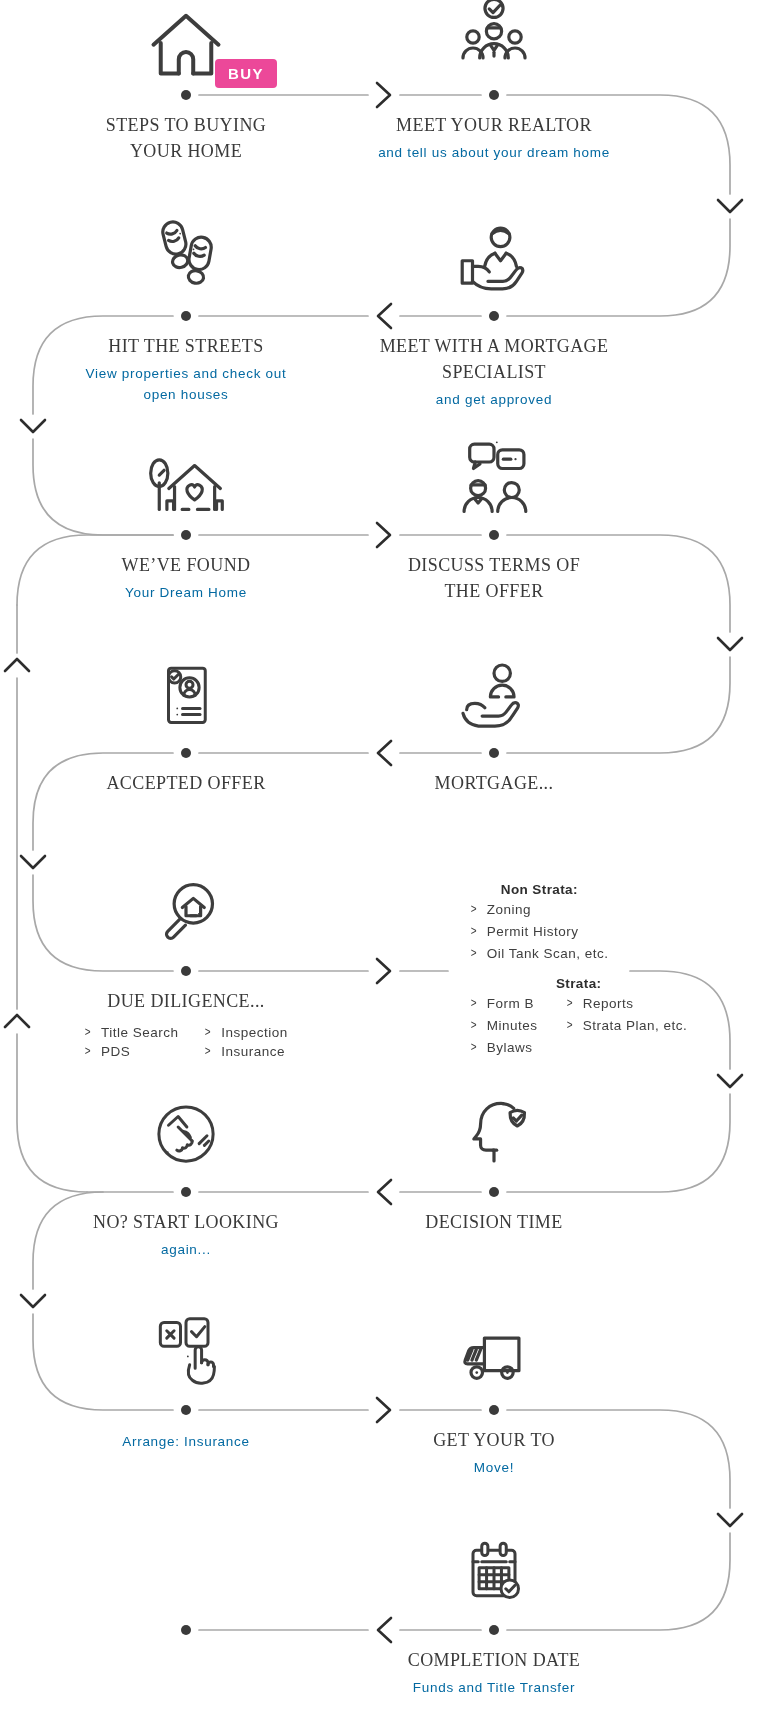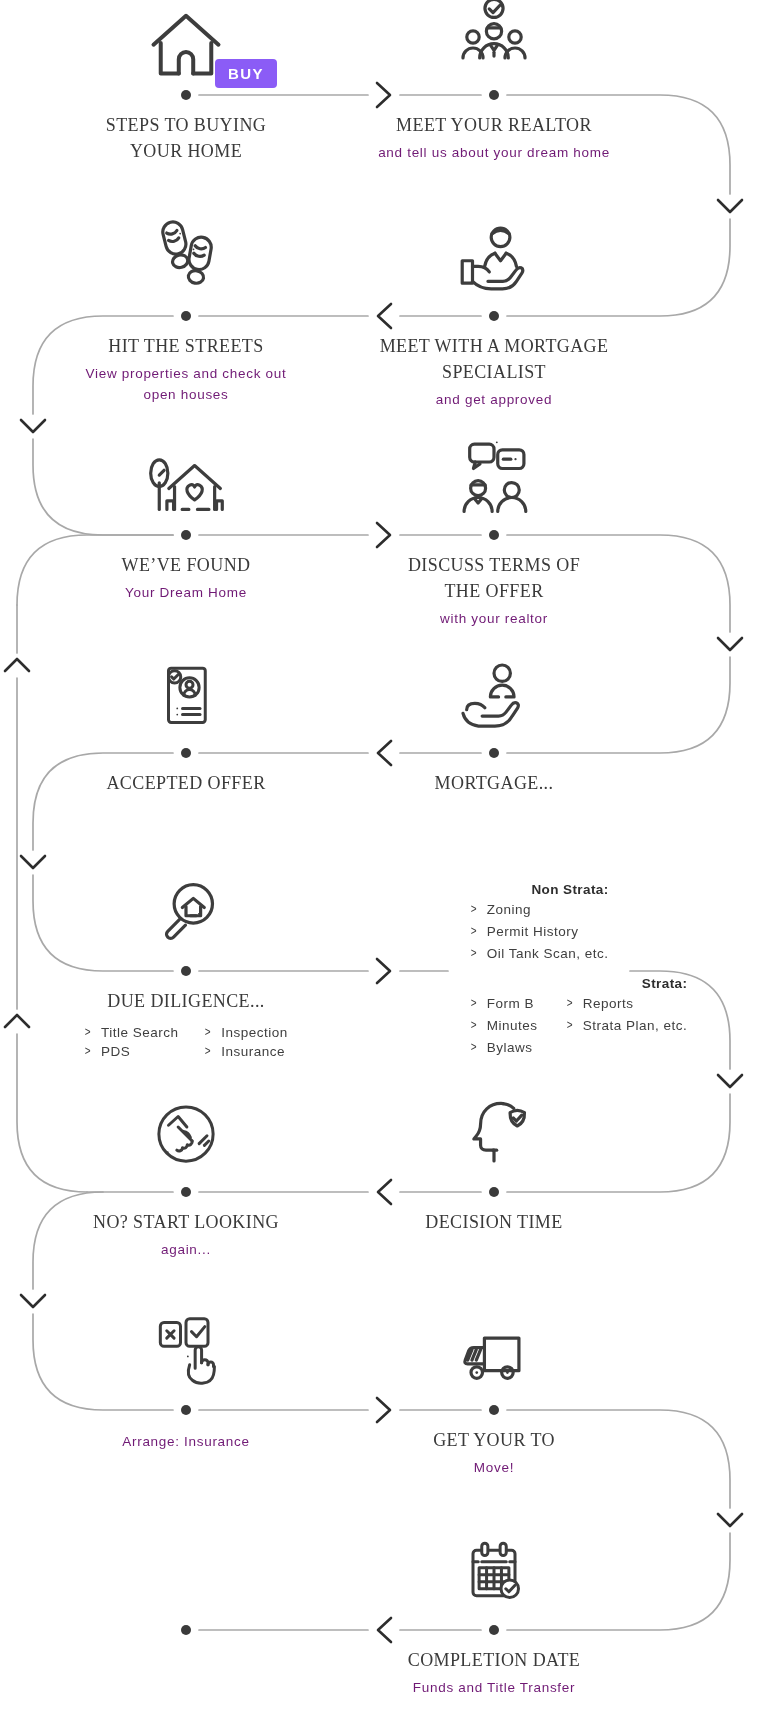--- a/index.html
+++ b/index.html
@@ -5,29 +5,29 @@
   html,body{margin:0;padding:0;background:#fff;}
   .canvas{position:relative;width:768px;height:1725px;background:#ffffff;overflow:hidden;
           font-family:"Liberation Sans",sans-serif;}
   .connectors{position:absolute;left:0;top:0;}
   .node{position:absolute;width:320px;display:flex;flex-direction:column;align-items:center;}
   .node.left{left:26px;} .node.right{left:334px;}
   .icon-box{height:100px;width:100%;display:flex;align-items:flex-end;justify-content:center;position:relative;}
   .node-text{margin-top:33px;text-align:center;width:100%;}
   .step-title{font-family:"Liberation Serif",serif;font-size:18px;color:#3a3a3a;
               letter-spacing:.4px;line-height:1.45;white-space:pre-line;}
-  .step-subtitle{margin-top:5px;font-size:13.5px;color:#701a75;letter-spacing:.7px;
+  .step-subtitle{margin-top:5px;font-size:13.5px;color:#0369a1;letter-spacing:.7px;
                  line-height:1.55;white-space:pre-line;}
-  .buy-badge{position:absolute;left:189px;top:80px;width:62px;height:29px;background:#8b5cf6;
+  .buy-badge{position:absolute;left:189px;top:80px;width:62px;height:29px;background:#ec4899;
              color:#fff;border-radius:4px;font-size:15px;font-weight:bold;letter-spacing:1.5px;
              display:flex;align-items:center;justify-content:center;}
   .bullets{margin-top:10px;display:flex;justify-content:center;gap:26px;text-align:left;}
   .bitem{font-size:13.5px;color:#3f3f3f;letter-spacing:.5px;line-height:1.4;display:flex;}
   .bitem .chev{font-size:12.5px;color:#3c3c3c;margin-right:9px;transform:scaleX(.8);}
-  .info-block{position:absolute;text-align:right;}
+  .info-block{position:absolute;text-align:center;}
   .list-heading{font-size:13.5px;font-weight:bold;color:#2e2e2e;letter-spacing:.4px;margin-bottom:4px;}
   .vlist .bitem{margin-bottom:3px;}
   .strata-cols{display:flex;gap:0;}
   .strata-cols .c1{width:96px;}
   svg.stepicon *{vector-effect:non-scaling-stroke;}
 </style>
 </head>
 <body>
 
 <div class="canvas">
@@ -235,21 +235,20 @@
         <path d="M23.5 55.5 h15"></path>
         <path d="M16 84 a15 15 0 0 1 30 0"></path>
         <path d="M27 70 l4 5 l4 -5"></path>
         <circle cx="67" cy="61" r="8"></circle>
         <path d="M52 84 a15 15 0 0 1 30 0"></path>
       </svg>
     </div>
     <div class="node-text">
       <div class="step-title">DISCUSS TERMS OF
 THE OFFER</div>
-      <div class="step-subtitle">with your realtor</div>
     </div>
   </div>
 
   <div class="node right" style="top:637px">
     <div class="icon-box">
       <svg class="stepicon" width="88" height="82" viewBox="0 0 96 90" fill="none" stroke="#3d3d3d" stroke-width="3.2" stroke-linecap="round" stroke-linejoin="round">
         <circle cx="57" cy="20" r="9"></circle>
         <path d="M44 46 a13 13 0 0 1 26 0"></path>
         <path d="M46 46 h7 M61 46 h7"></path>
         <path d="M18 60 q0 -7 9 -7 q7 0 11 5"></path>

